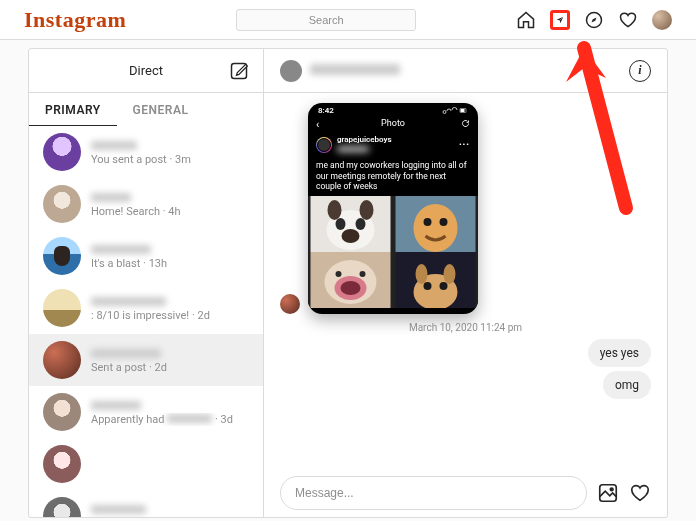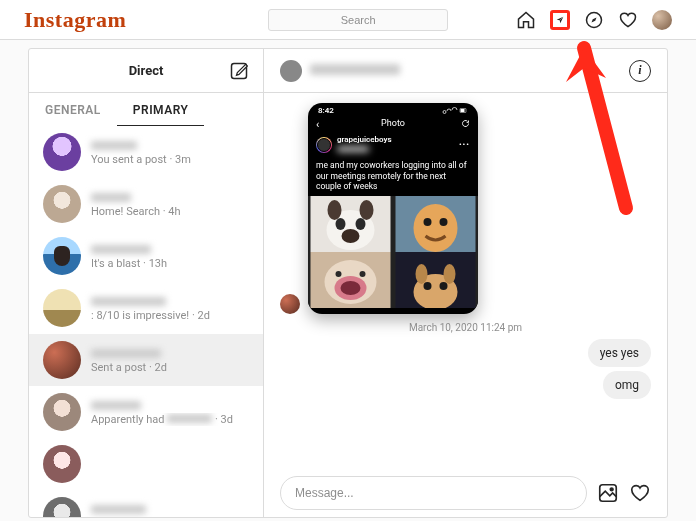--- a/index.html
+++ b/index.html
@@ -2,36 +2,36 @@
 <html><head>
 <meta charset="utf-8">
 <style>
   * { box-sizing: border-box; margin: 0; padding: 0; }
   body { font-family: -apple-system, BlinkMacSystemFont, "Segoe UI", Roboto, Helvetica, Arial, sans-serif; font-size: 12px; color:#262626; background:#fafafa; width:696px; height:521px; overflow:hidden; position:relative; }
   
   
   .topnav { height:40px; background:#fff; border-bottom:1px solid #dbdbdb; display:flex; align-items:center; padding:0 24px; }
   .brand { font-family: "Brush Script MT", "Segoe Script", cursive; font-size:22px; font-weight:700; letter-spacing:0.5px; color:#c2410c; }
   .searchwrap { margin-left:auto; margin-right:auto; position:relative; width:180px; transform:translateX(20px); }
-  .searchbox { width:100%; height:22px; background:#fafafa; border:1px solid #dbdbdb; border-radius:3px; font-size:11px; color:#8e8e8e; text-align:center; outline:none;margin-left:32px; }
+  .searchbox { width:100%; height:22px; background:#fafafa; border:1px solid #dbdbdb; border-radius:3px; font-size:11px; color:#8e8e8e; text-align:center; outline:none; }
   .searchbox::placeholder{color:#8e8e8e;}
   .nav-icons { display:flex; align-items:center; gap:14px; margin-left:30px; }
   .nav-icons .ic { width:20px; height:20px; display:flex; align-items:center; justify-content:center; cursor:pointer; color:#262626; }
   .dm-highlight { border:3px solid #ff2a1a; border-radius:3px; padding:3px; background:#fff; }
   .avatar-prof { width:20px; height:20px; border-radius:50%; background: radial-gradient(circle at 30% 30%, #d9bfa7, #7b5c44); }
   
   svg { display:block; }
   
   
   .desk { display:flex; gap:0; width:640px; height:470px; margin:8px auto 0; background:#fff; border:1px solid #dbdbdb; border-radius:3px; overflow:hidden; }
   
   
   .leftcol { width:235px; border-right:1px solid #dbdbdb; display:flex; flex-direction:column; }
   .direct-head { height:44px; display:flex; align-items:center; justify-content:center; position:relative; border-bottom:1px solid #dbdbdb; }
-  .direct-title { font-weight:700; font-size:13px; }
+  .direct-title { font-weight:400; font-size:13px; }
   .compose { position:absolute; right:14px; top:12px; cursor:pointer; color:#262626; }
   .tabs { display:flex; font-size:12px; font-weight:600; }
   .tab { flex:0 0 auto; padding:10px 16px 8px; color:#8e8e8e; cursor:pointer; letter-spacing:0.5px; }
   .tab.active { color:#262626; border-bottom:1px solid #262626; }
   .threadlist { flex:1; overflow:hidden; }
   .thread { display:flex; align-items:center; gap:10px; padding:7px 14px; cursor:pointer; }
   .thread.selected { background:#efefef; }
   .thavatar { width:38px; height:38px; border-radius:50%; flex:none; background:#c7c7c7; overflow:hidden; position:relative; }
   .thtxt { flex:1; min-width:0; }
   .thname { font-size:12px; color:#262626; }
@@ -141,22 +141,22 @@
       <span class="direct-title">Direct</span>
       <span class="compose">
         <svg viewBox="0 0 24 24" width="20" height="20" fill="none" stroke="#262626" stroke-width="1.8">
           <rect x="3" y="3" width="18" height="18" rx="3"></rect>
           <path d="M20 4 L10 14 L9 17 L12 16 L22 6 Z" fill="#fff" stroke="#262626" stroke-width="1.5"></path>
         </svg>
       </span>
     </div>
 
     <div class="tabs">
+      <div class="tab active">PRIMARY</div>
       <div class="tab">GENERAL</div>
-      <div class="tab active">PRIMARY</div>
     </div>
 
     <div class="threadlist">
       <div class="thread">
         <div class="thavatar av-a"></div>
         <div class="thtxt">
           <div class="thname"><span class="blurred" style="width:46px"></span></div>
           <div class="thsub"><span>You sent a post</span> · <span>3m</span></div>
         </div>
       </div>

